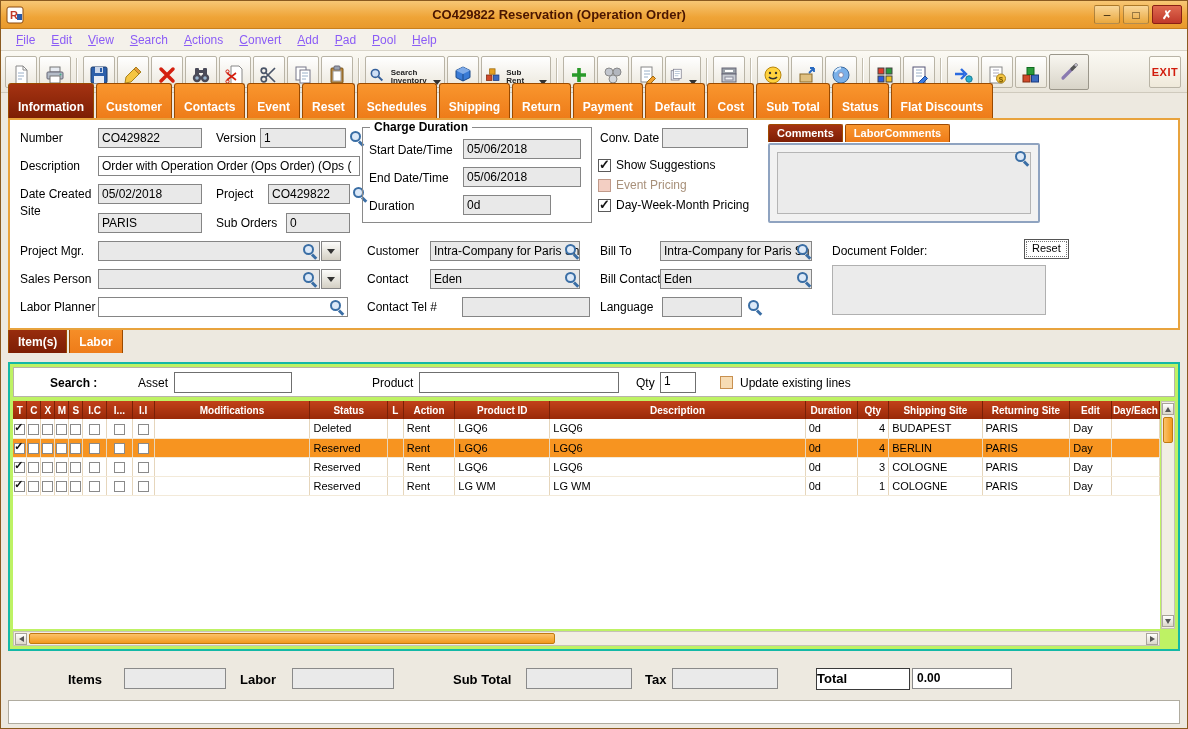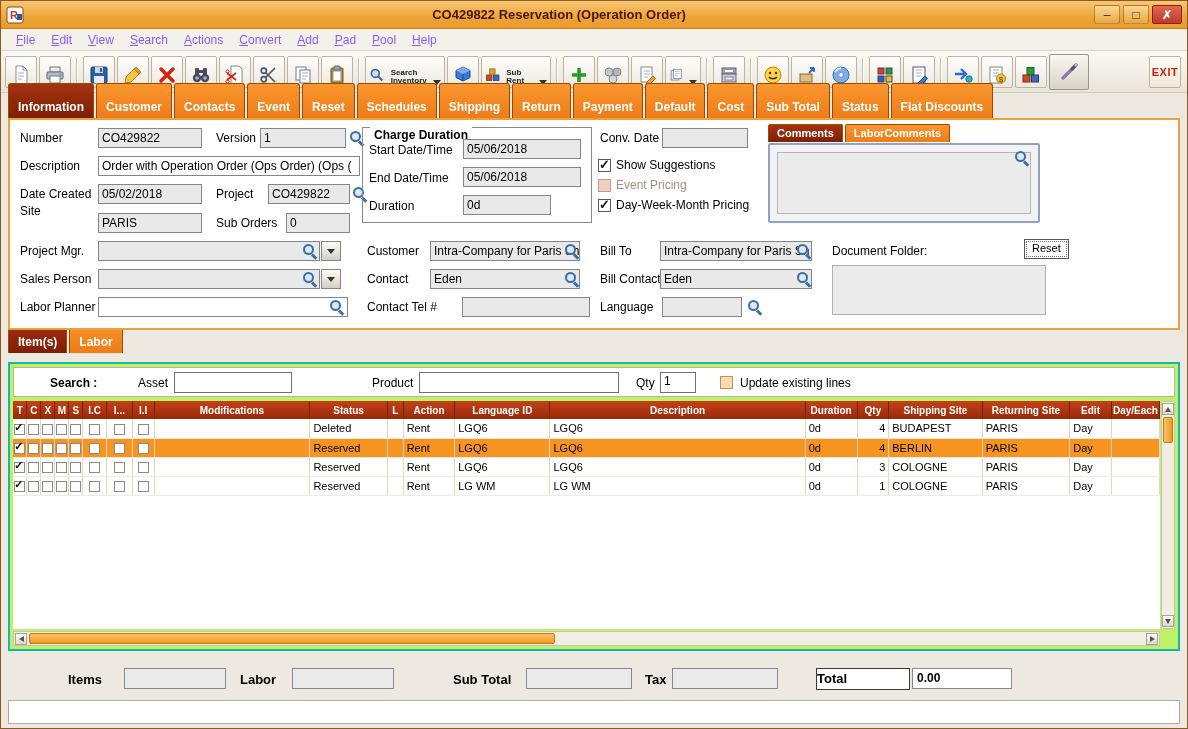--- a/index.html
+++ b/index.html
@@ -49,21 +49,21 @@
   .mag{position:absolute;width:17px;height:17px;cursor:pointer}
   .mag::before{content:"";position:absolute;left:2px;top:2px;width:7px;height:7px;border:2px solid #3a6ea5;border-radius:50%;background:#dce9f8}
   .mag::after{content:"";position:absolute;left:11px;top:11px;width:6px;height:3px;background:#3a6ea5;transform:rotate(45deg);transform-origin:0 50%}
   .ddb{position:absolute;width:20px;height:20px;border:1px solid #858585;background:linear-gradient(#fcfcfa,#d4d0c4);display:flex;align-items:center;justify-content:center;cursor:pointer}
   .cb{width:13px;height:13px;border:1px solid #5a5a5a;background:#fff;display:inline-block;position:relative;flex:none;cursor:pointer}
   .cb.checked::after{content:"✓";position:absolute;left:0;top:-3px;font-size:13px;font-weight:bold;color:#141414}
   .cb.disabled{background:#f3cfc3;border-color:#c09a8a}
   .cb.tan{background:#f7dcb4;border-color:#c89050}
   .cbrow{position:absolute;display:flex;align-items:center;gap:5px;font-size:12px}
   .grp{position:absolute;border:1px solid #8a8a8a}
-  .grp-title{position:absolute;top:-8px;left:7px;background:#fff;padding:8px 4px;font-weight:bold;font-size:12px;white-space:nowrap}
+  .grp-title{position:absolute;top:-8px;left:7px;background:#fff;padding:0 4px;font-weight:bold;font-size:12px;white-space:nowrap}
   .ctabs{position:absolute;display:flex;gap:2px;align-items:flex-end}
   .ctab{font-size:11px;padding:2px 8px 3px;font-weight:bold;color:#fff;background:linear-gradient(#f9962e,#ee7c19);border:1px solid #a04a00;border-bottom:none;border-radius:2px 2px 0 0;cursor:pointer}
   .ctab.active{background:linear-gradient(#a53312,#7d1e04)}
   .cmt-box{position:absolute;border:2px solid #8fa3c0;background:#f2f2f2;border-radius:2px}
   .cmt-inner{position:absolute;left:7px;top:7px;right:7px;bottom:7px;background:#ebebeb;border:1px solid #b5b5b5}
   .reset-btn{position:absolute;height:20px;border:1px solid #555;background:#fff;font-size:11px;padding:2px 7px;outline:1px dotted #777;outline-offset:-3px;cursor:pointer}
   .doc-box{position:absolute;background:#ebebeb;border:1px solid #b0b0b0}
 
   
   .search-strip{position:absolute;left:3px;right:3px;top:3px;height:30px;background:#fff;border:1px solid #b8b4a8}
@@ -509,21 +509,21 @@
               <th>X</th>
               <th>M</th>
               <th>S</th>
               <th>I.C</th>
               <th>I...</th>
               <th>I.I</th>
               <th>Modifications</th>
               <th>Status</th>
               <th>L</th>
               <th>Action</th>
-              <th>Language ID</th>
+              <th>Product ID</th>
               <th>Description</th>
               <th>Duration</th>
               <th>Qty</th>
               <th>Shipping Site</th>
               <th>Returning Site</th>
               <th>Edit</th>
               <th>Day/Each</th>
           </tr>
         </thead>
         <tbody>

